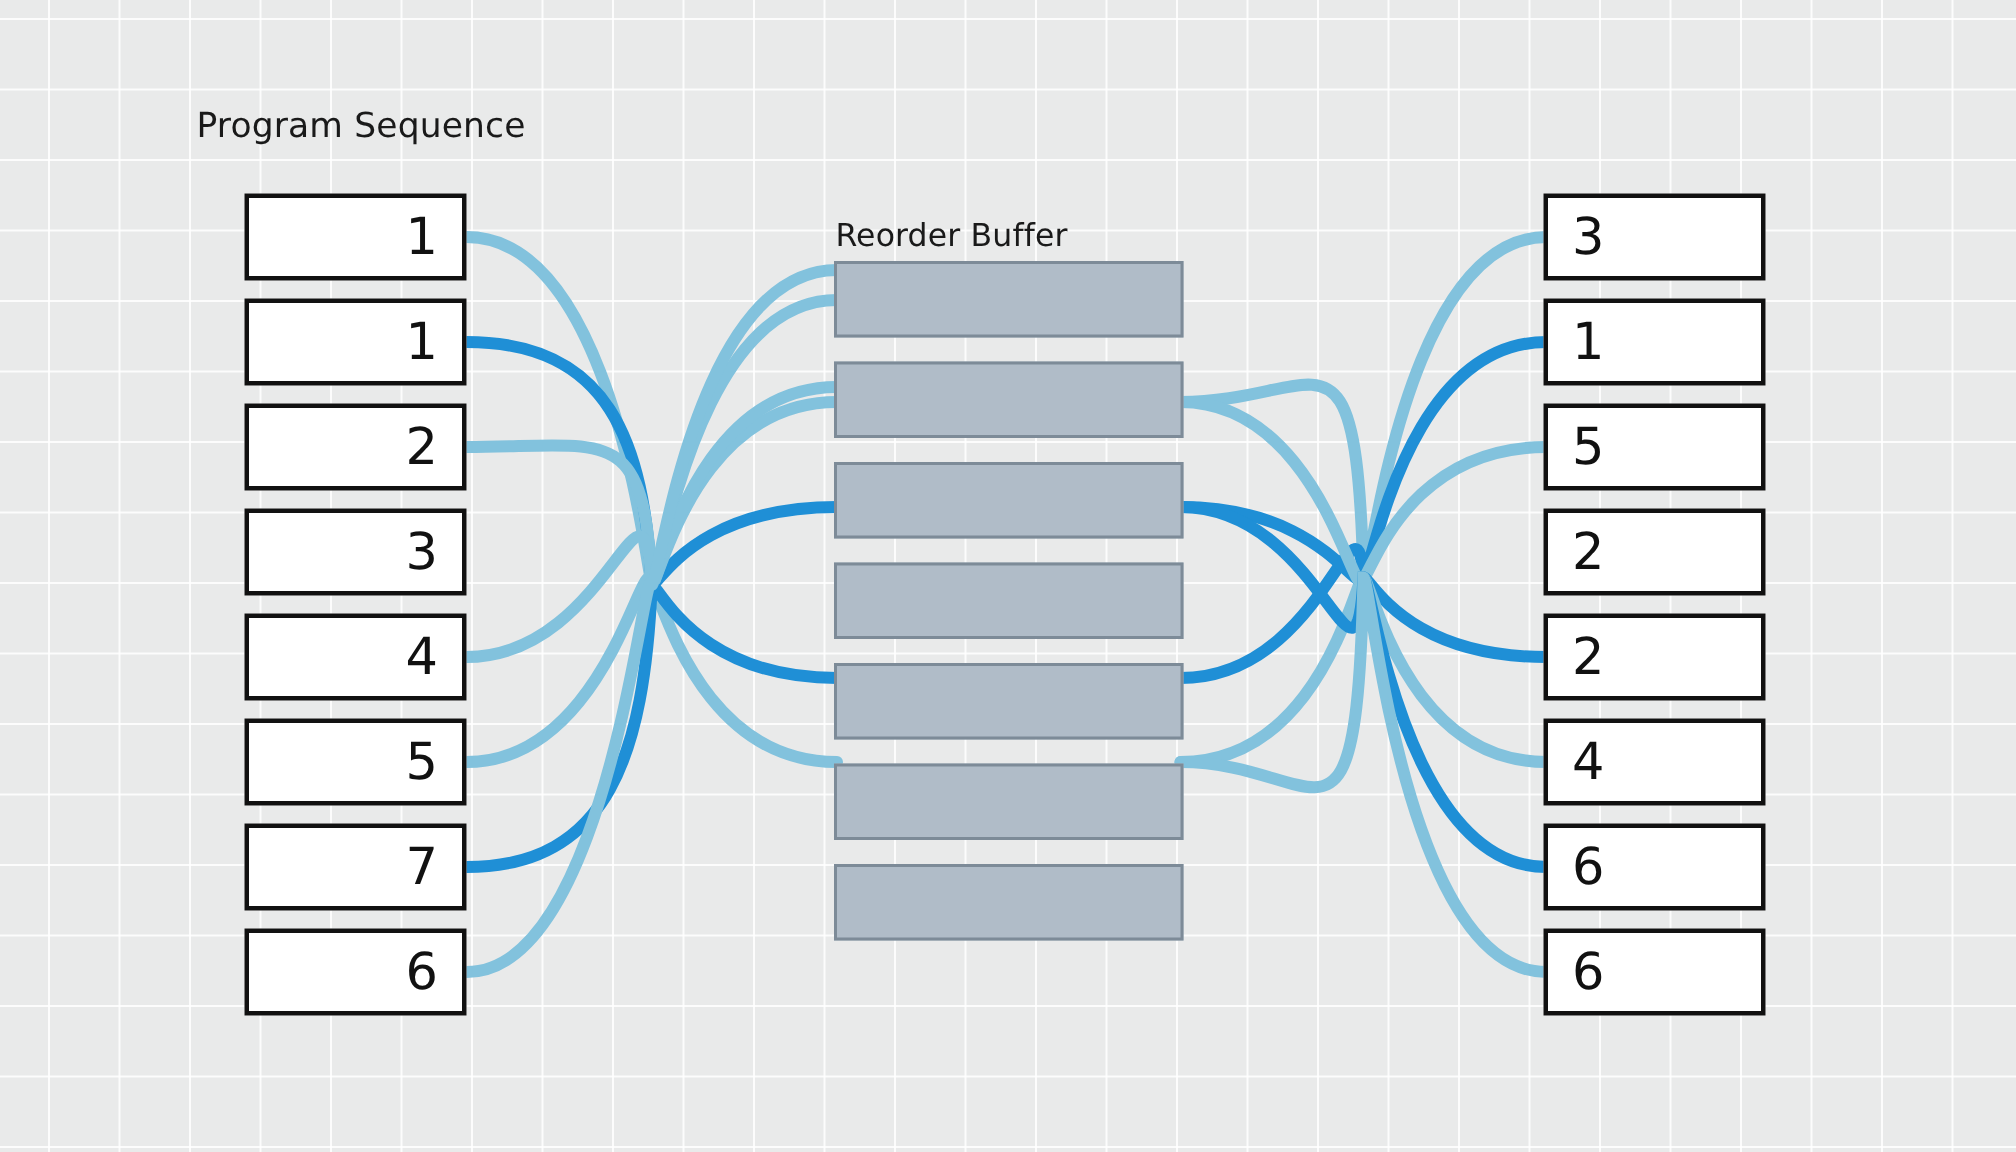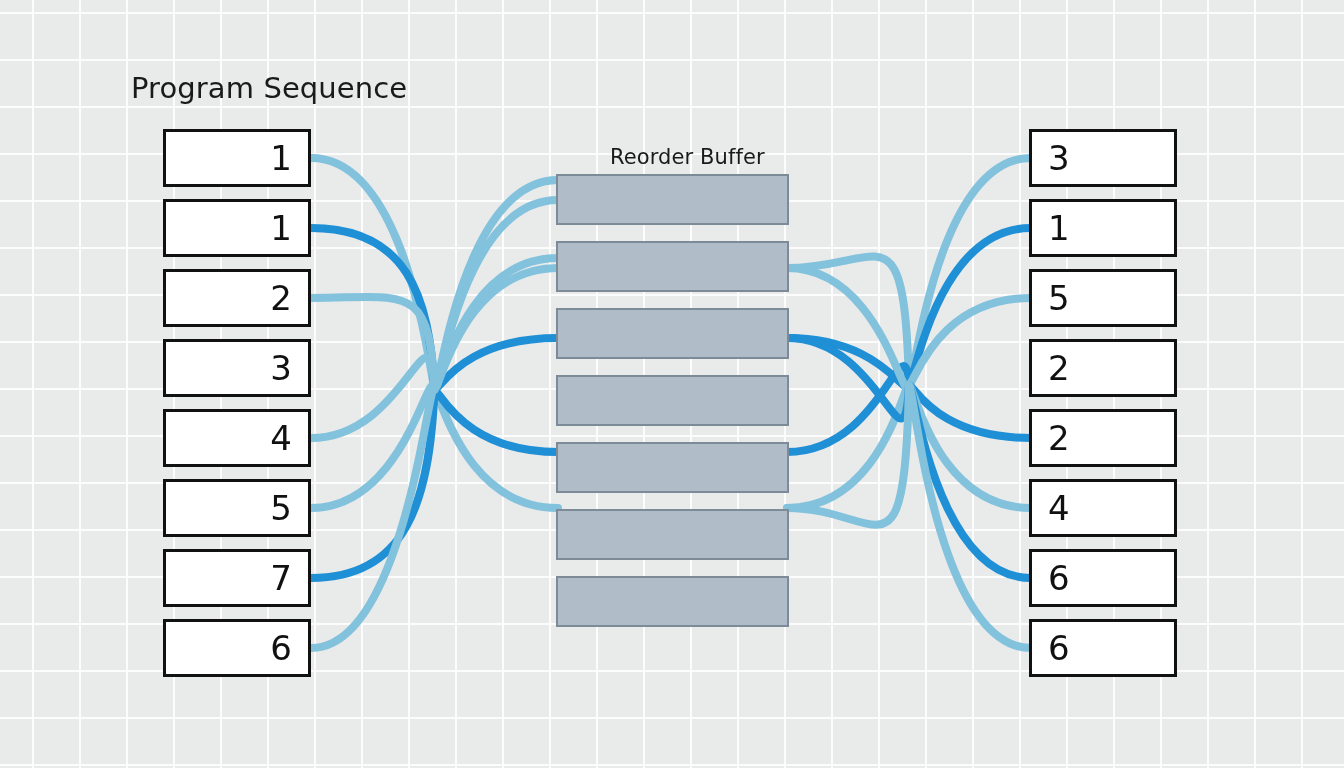--- a/index.html
+++ b/index.html
@@ -18,28 +18,28 @@
       linear-gradient(to right, rgba(255,255,255,0.85) 1.5px, transparent 1.5px),
       linear-gradient(to bottom, rgba(255,255,255,0.85) 1.5px, transparent 1.5px);
     background-size: 47px 47px;
     background-position: 32px 12px;
     font-family: "DejaVu Sans", "Liberation Sans", sans-serif;
   }
 
   
   .col-title {
     position: absolute;
-    font-size: 29px;
+    font-size: 23px;
     color: #1a1a1a;
     white-space: nowrap;
     letter-spacing: 0.1px;
   }
   #title-left   { left: 131px; top: 71px; }
   #title-right  { left: 1016px; top: 71px; }
-  #title-center { left: 610px; top: 145px; font-size: 21px; }
+  #title-center { left: 557px; top: 145px; font-size: 21px; }
 
   
   .box {
     position: absolute;
     width: 148px;
     height: 58px;
     background: #ffffff;
     border: 3px solid #111111;
     box-sizing: border-box;
     display: flex;

